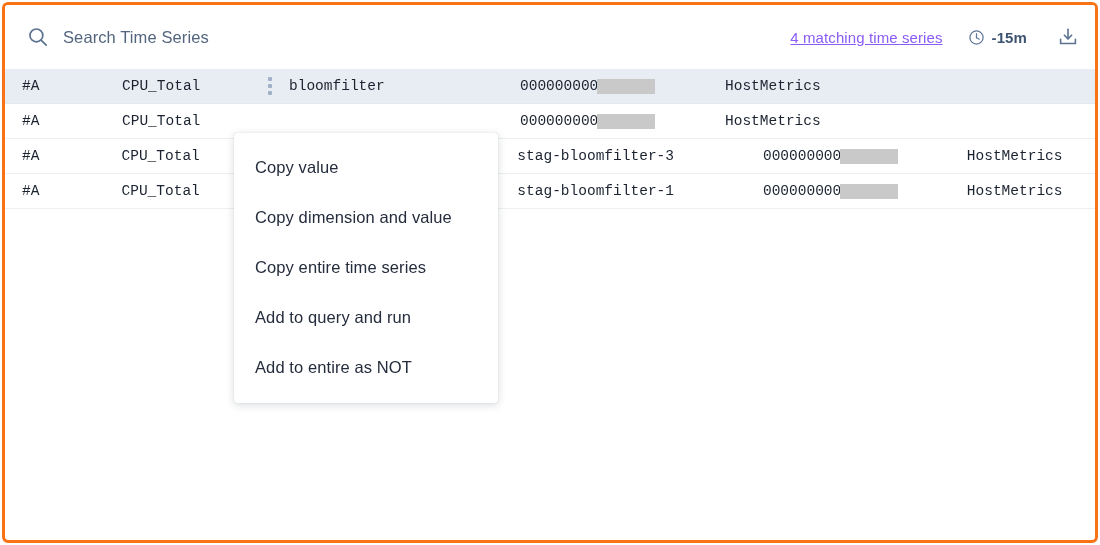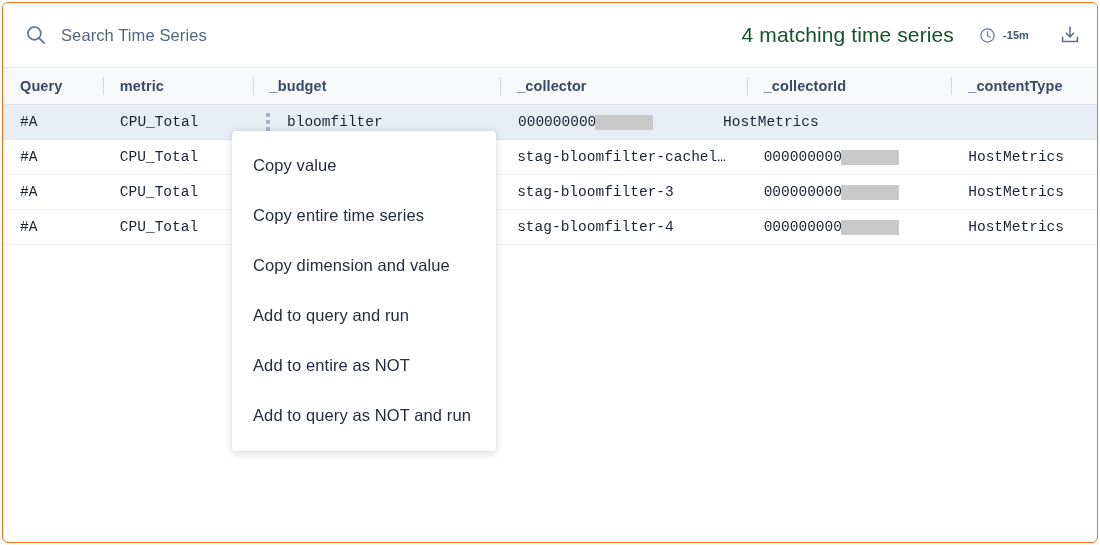--- a/index.html
+++ b/index.html
@@ -13,21 +13,21 @@
   }
 
   
   .app-shell {
     position: absolute;
     left: 2px;
     top: 2px;
     width: 1096px;
     height: 541px;
     background: #ffffff;
-    border: 1px solid #f97316;
+    border: 3px solid #f97316;
     border-radius: 6px;
     overflow: hidden;
   }
 
   
   .search-bar {
     position: relative;
     height: 64px;
     background: #ffffff;
     display: flex;
@@ -64,38 +64,39 @@
   .search-input::placeholder { color: #53657f; opacity: 1; }
 
   .search-right {
     display: flex;
     align-items: center;
     flex: 0 0 auto;
     gap: 0;
   }
 
   .match-count {
-    font-size: 21px;
-    color: #14532d;
+    font-size: 15px;
+    color: #8b5cf6;
     letter-spacing: 0.1px;
     white-space: nowrap;
+    text-decoration: underline;
   }
 
   .time-range {
     display: flex;
     align-items: center;
     gap: 7px;
     margin-left: 25px;
     cursor: pointer;
   }
 
   .clock-icon { width: 17px; height: 17px; display: block; }
 
   .time-range-label {
-    font-size: 11px;
+    font-size: 15px;
     font-weight: bold;
     color: #3d5madd;
     color: #3d5573;
     letter-spacing: 0.1px;
   }
 
   .export-btn {
     margin-left: 30px;
     width: 22px;
     height: 22px;
@@ -261,28 +262,20 @@
           <path d="M3.6 13.3v4.2h14.8v-4.2" stroke="#5b7291" stroke-width="1.6" stroke-linecap="round" stroke-linejoin="round"></path>
           <line x1="11" y1="3.2" x2="11" y2="12.6" stroke="#5b7291" stroke-width="1.6" stroke-linecap="round"></line>
           <path d="M7.4 9.2 11 12.9l3.6-3.7" stroke="#5b7291" stroke-width="1.6" stroke-linecap="round" stroke-linejoin="round"></path>
         </svg>
       </span>
     </div>
   </div>
 
   <div class="table-wrap">
 
-    <div class="thead">
-      <div class="th c-query">Query</div>
-      <div class="th c-metric">metric</div>
-      <div class="th c-budget">_budget</div>
-      <div class="th c-collector">_collector</div>
-      <div class="th c-collectorid">_collectorId</div>
-      <div class="th c-contenttype">_contentType</div>
-    </div>
 
     <div class="trow selected">
       <div class="td c-query">#A</div>
       <div class="td c-metric">CPU_Total</div>
       <div class="td c-budget">
         <span class="kebab-handle">
           <span></span>
             <span></span>
             <span></span>
         </span>
@@ -292,21 +285,20 @@
         <span>000000000</span>
           <span class="redact"></span>
       </div>
       <div class="td c-contenttype">HostMetrics</div>
     </div>
 
     <div class="trow">
       <div class="td c-query">#A</div>
       <div class="td c-metric">CPU_Total</div>
       <div class="td c-budget"></div>
-      <div class="td c-collector">stag-bloomfilter-cachel…</div>
       <div class="td c-collectorid">
         <span>000000000</span>
           <span class="redact"></span>
       </div>
       <div class="td c-contenttype">HostMetrics</div>
     </div>
 
     <div class="trow">
       <div class="td c-query">#A</div>
       <div class="td c-metric">CPU_Total</div>
@@ -316,32 +308,31 @@
         <span>000000000</span>
           <span class="redact"></span>
       </div>
       <div class="td c-contenttype">HostMetrics</div>
     </div>
 
     <div class="trow">
       <div class="td c-query">#A</div>
       <div class="td c-metric">CPU_Total</div>
       <div class="td c-budget"></div>
-      <div class="td c-collector">stag-bloomfilter-4</div>
+      <div class="td c-collector">stag-bloomfilter-1</div>
       <div class="td c-collectorid">
         <span>000000000</span>
           <span class="redact"></span>
       </div>
       <div class="td c-contenttype">HostMetrics</div>
     </div>
 
   </div>
 
   <div class="context-menu">
     <div class="menu-item">Copy value</div>
+    <div class="menu-item">Copy dimension and value</div>
     <div class="menu-item">Copy entire time series</div>
-    <div class="menu-item">Copy dimension and value</div>
     <div class="menu-item">Add to query and run</div>
     <div class="menu-item">Add to entire as NOT</div>
-    <div class="menu-item">Add to query as NOT and run</div>
   </div>
 
 </div>
 
 </body></html>

